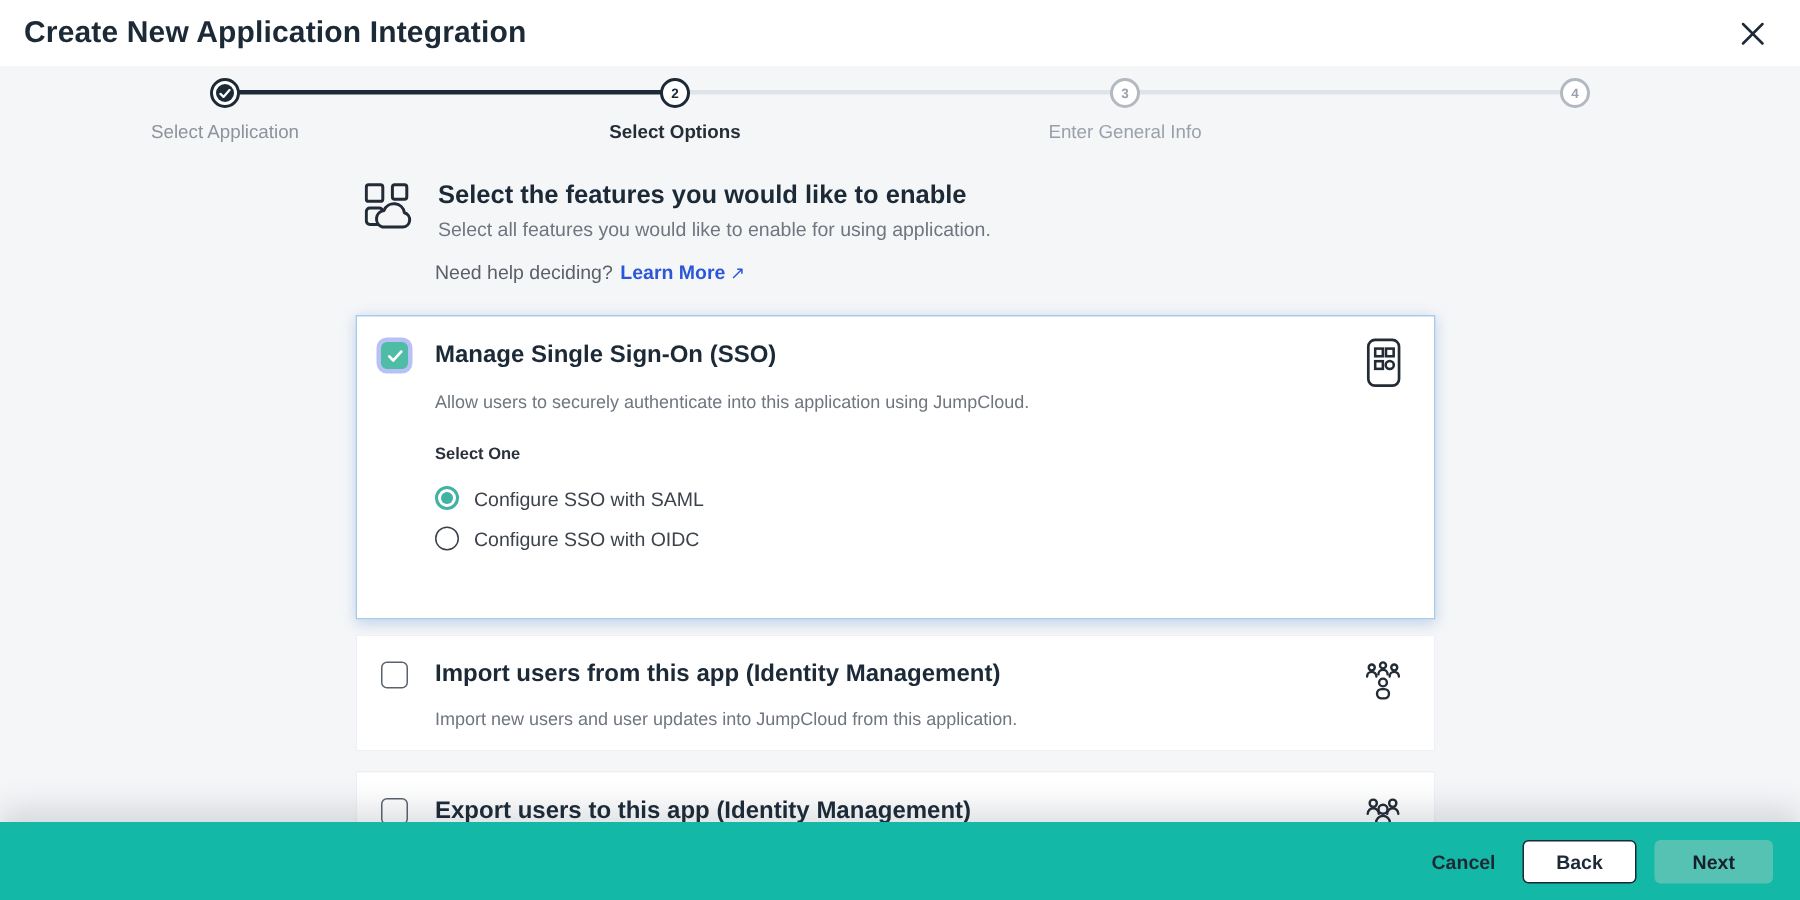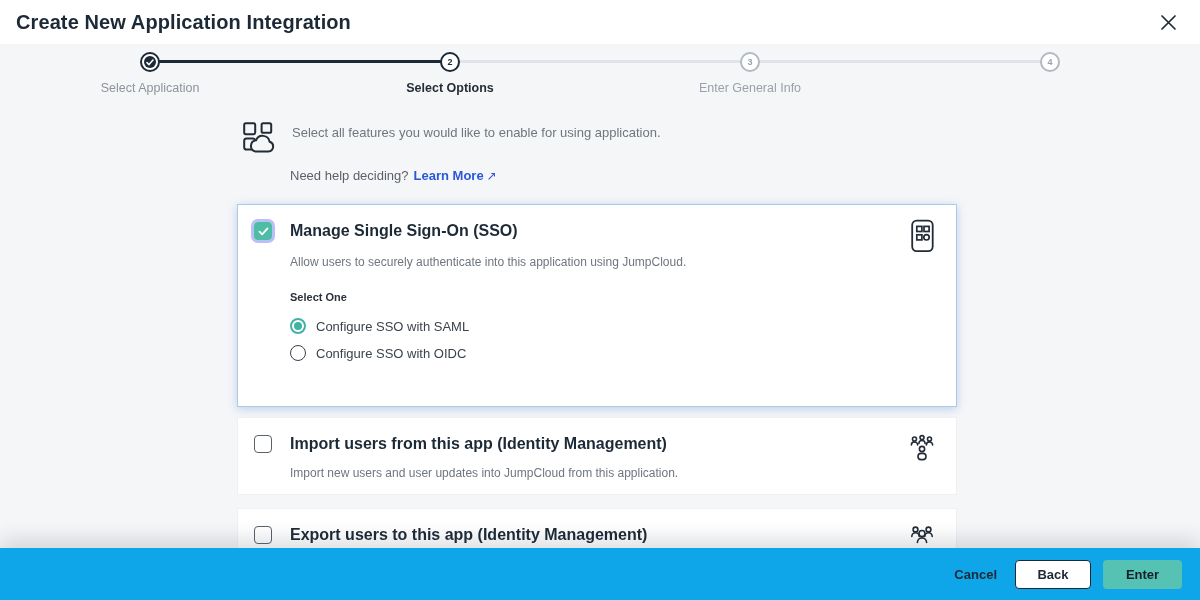--- a/index.html
+++ b/index.html
@@ -85,21 +85,21 @@
   .radio {
     width:16px; height:16px; border-radius:50%; background:#fff;
     border:1.5px solid #39404a; display:flex; align-items:center; justify-content:center;
     flex:0 0 16px;
   }
   .radio.selected { border:2px solid #41b2a4; }
   .radio.selected .dot { width:8px; height:8px; border-radius:50%; background:#41b2a4; }
   .radio-label { font-size:13px; color:#3c434c; margin-left:10px; }
   
   .footer {
-    position:absolute; left:0; right:0; bottom:0; height:52px; background:#0ea5e9;
+    position:absolute; left:0; right:0; bottom:0; height:52px; background:#14b8a6;
     box-shadow:0 -9px 20px rgba(45,55,75,.16);
     display:flex; align-items:center; justify-content:flex-end;
     padding-right:18px; z-index:5;margin-top:20px;
   }
   .btn { font-family:inherit; font-size:13px; font-weight:700; color:#1c2936; cursor:pointer; }
   .btn-cancel { background:transparent; border:none; padding:6px 10px; margin-right:8px; }
   .btn-back {
     width:76px; height:29px; background:#fff; border:1.5px solid #1c2936; border-radius:4px;
     margin-right:12px;
   }
@@ -161,20 +161,21 @@
     <div class="intro">
       <div class="intro-icon">
         <svg width="36" height="32" viewBox="0 0 36 32" fill="none">
           <rect x="1.2" y="1.2" width="11" height="11" rx="1.6" stroke="#222b36" stroke-width="2"></rect>
           <rect x="18.6" y="1.2" width="9.6" height="9.6" rx="1.6" stroke="#222b36" stroke-width="2"></rect>
           <rect x="1.2" y="16.6" width="11" height="11" rx="2.4" stroke="#222b36" stroke-width="2"></rect>
           <path d="M12 29.4 h13.4 a4.9 4.9 0 0 0 1.2-9.6 a7.1 7.1 0 0 0-13.6-1.5 a5.7 5.7 0 0 0-1 11.1 z" fill="#f5f6f8" stroke="#222b36" stroke-width="2" stroke-linejoin="round"></path>
         </svg>
       </div>
       <div>
+        <div class="intro-title">Select the features you would like to enable</div>
         <div class="intro-sub">Select all features you would like to enable for using application.</div>
       </div>
     </div>
 
     <div class="help-row">
       <span>Need help deciding?</span><span class="help-link">Learn More</span><span class="help-arrow">↗</span>
     </div>
 
     <div class="card selected card-sso">
       <div class="card-head">
@@ -248,16 +249,16 @@
           <circle cx="14" cy="8.5" r="3" fill="#ffffff"></circle>
           <path d="M9.4 17.5 a4.6 4.6 0 0 1 9.2 0" fill="#ffffff"></path>
         </svg>
       </div>
     </div>
   </div>
 
   <div class="footer">
     <button class="btn btn-cancel">Cancel</button>
     <button class="btn btn-back">Back</button>
-    <button class="btn btn-next">Enter</button>
+    <button class="btn btn-next">Next</button>
   </div>
 
 </div>
 
 </body></html>

